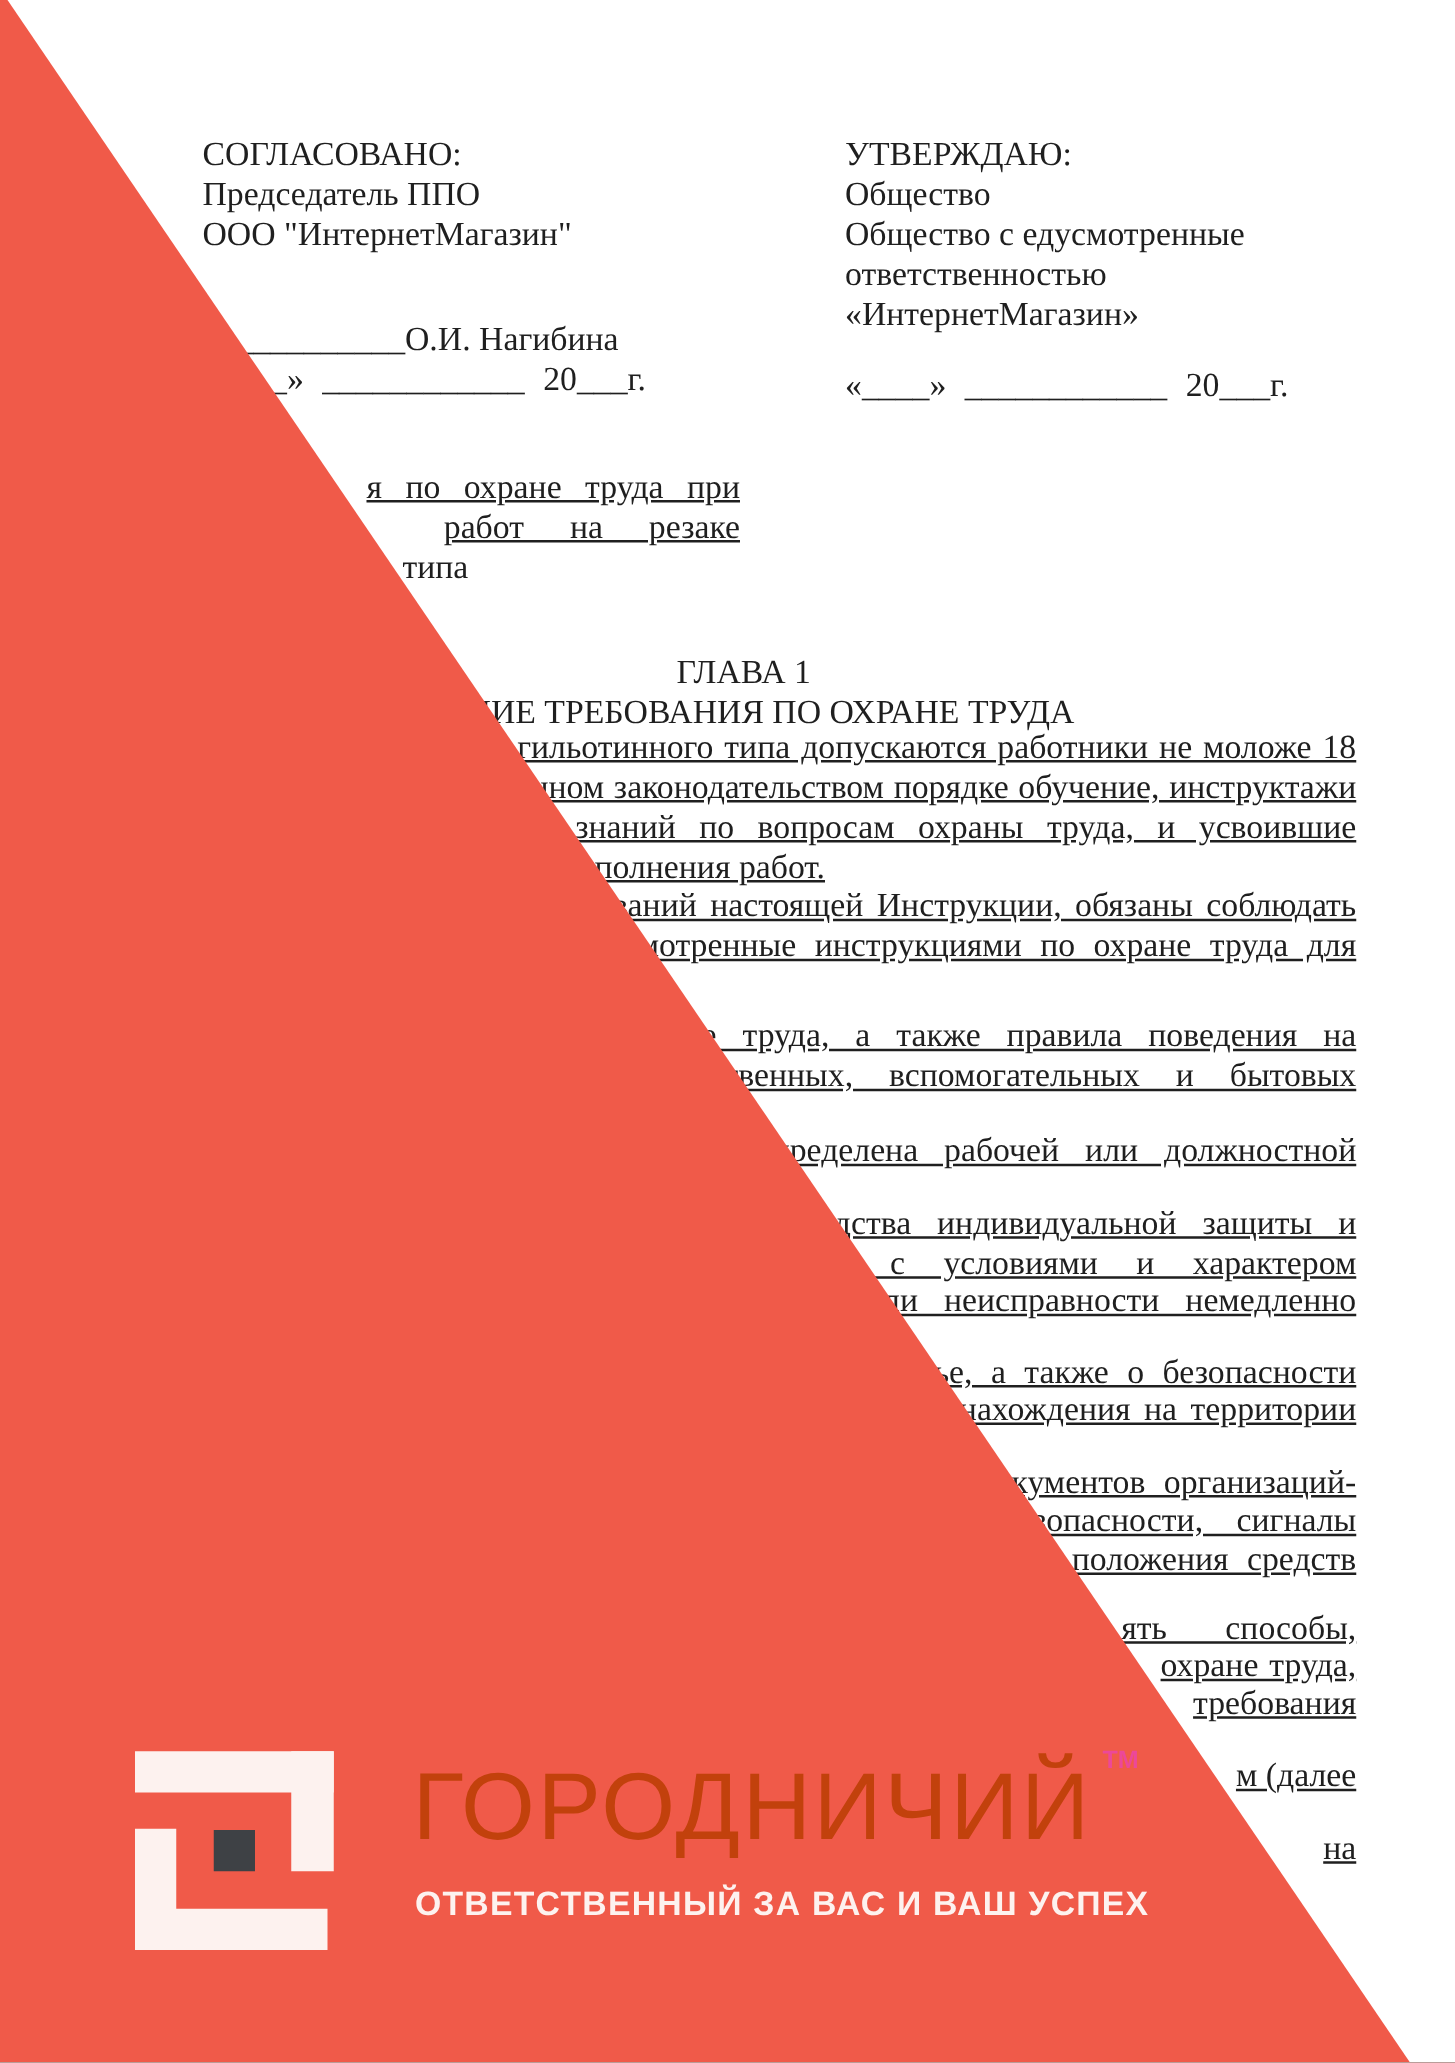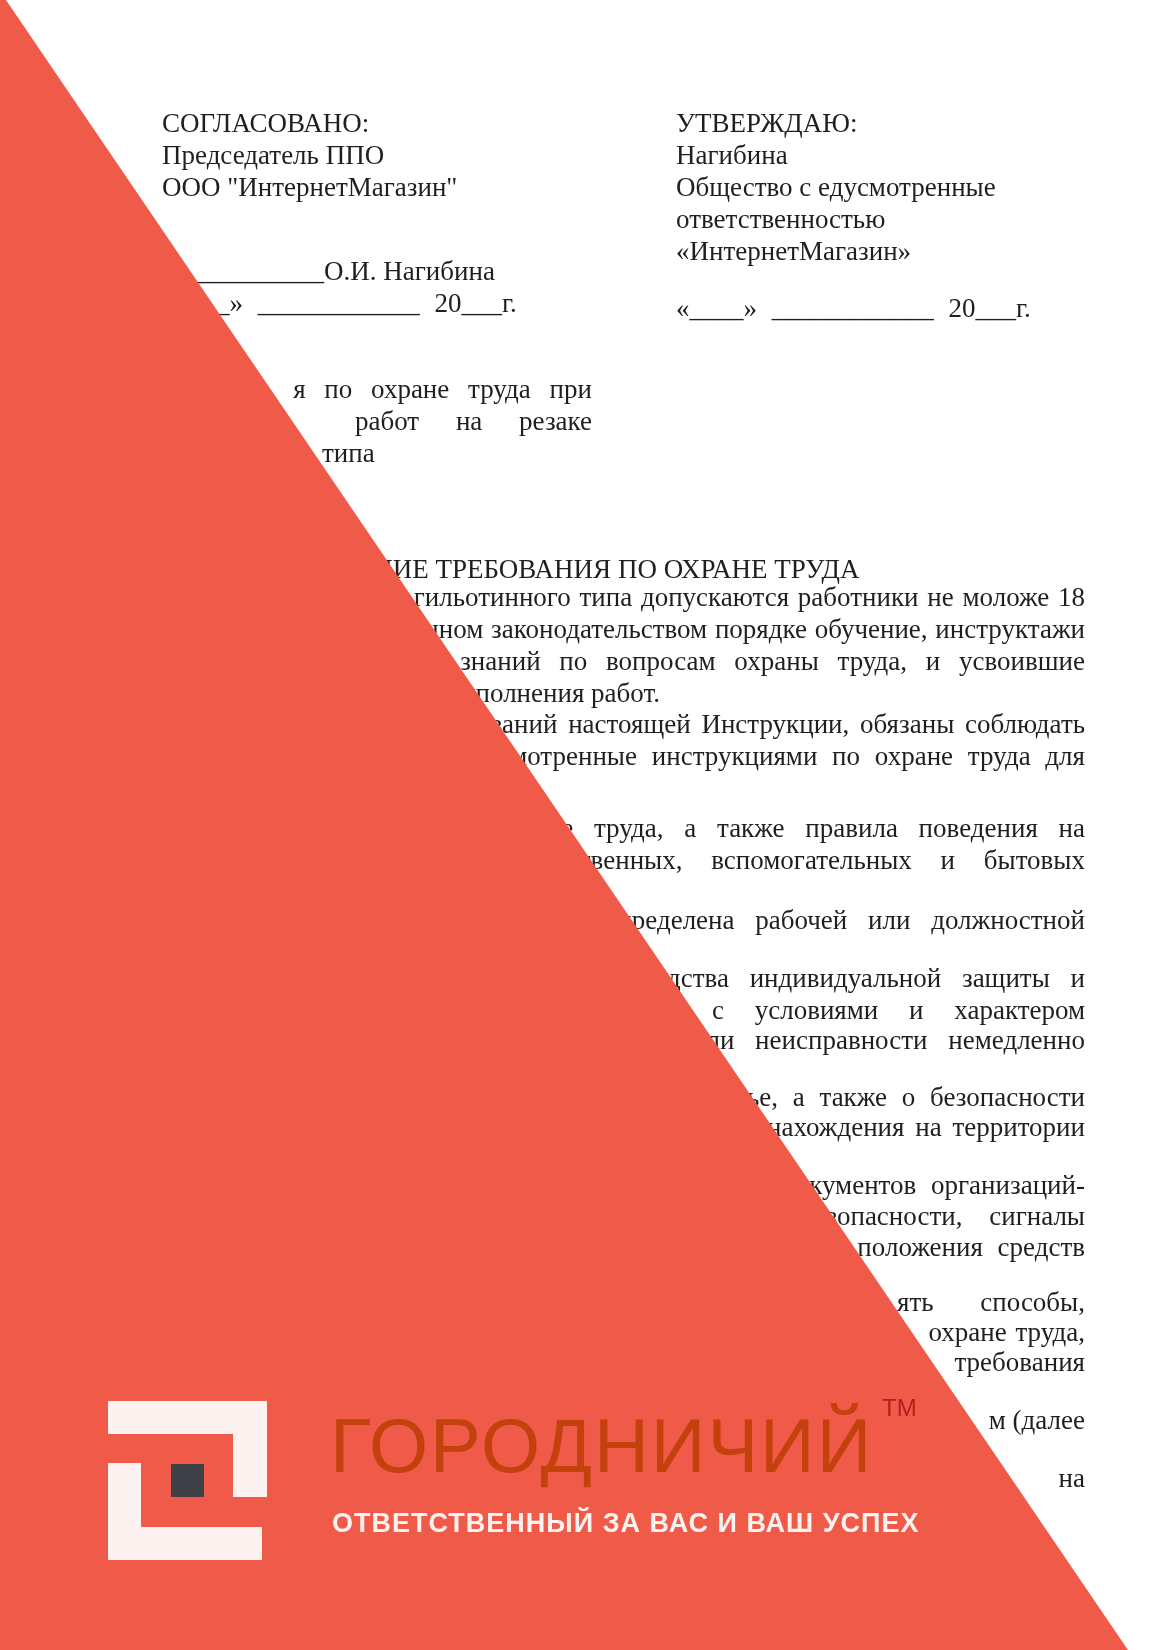--- a/index.html
+++ b/index.html
@@ -12,21 +12,21 @@
     font-family:"Liberation Serif", serif;
     color:#1f1f1f;
   }
   .txt{
     position:absolute;
     font-size:27px;
     line-height:32px;
     white-space:nowrap;
     z-index:1;
   }
-  .rtl-anchor{text-align:right;}
+  .rtl-anchor{text-align:right;text-decoration:underline;}
   .center-col{
     position:absolute;
     left:162px;width:866px;
     text-align:center;
     font-size:27px;line-height:32px;
     white-space:nowrap;
     z-index:1;
   }
   
   .overlay{
@@ -42,52 +42,53 @@
   .logo-icon .d{position:absolute;background:#3e4145;}
   .wordmark{
     position:absolute;left:330px;top:1408px;
     font-family:"Liberation Sans", sans-serif;
     font-weight:400;font-size:76px;line-height:76px;
     letter-spacing:2px;color:#c2410c;z-index:3;white-space:nowrap;
   }
   .tm{
     position:absolute;left:882px;top:1396px;
     font-family:"Liberation Sans", sans-serif;
-    font-weight:400;font-size:24px;line-height:24px;
-    color:#b91c1c;z-index:3;
+    font-weight:700;font-size:20px;line-height:24px;
+    color:#ec4899;z-index:3;
   }
   .tagline{
     position:absolute;left:332px;top:1508px;
     font-family:"Liberation Sans", sans-serif;
     font-weight:700;font-size:27px;line-height:30px;
     letter-spacing:1px;color:#fdf2ef;z-index:3;white-space:nowrap;text-align:center;
   }
 </style>
 </head>
 <body>
 
 <div class="page">
 
   <div class="txt" style="left:162px;top:107px">СОГЛАСОВАНО:</div>
   <div class="txt" style="left:162px;top:139px">Председатель ППО</div>
   <div class="txt" style="left:162px;top:171px">ООО "ИнтернетМагазин"</div>
   <div class="txt" style="left:162px;top:255px">____________О.И. Нагибина</div>
   <div class="txt" style="left:162px;top:287px;word-spacing:8px">«____» ____________ 20___г.</div>
 
   <div class="txt" style="left:676px;top:107px">УТВЕРЖДАЮ:</div>
-  <div class="txt" style="left:676px;top:139px">Нагибина</div>
+  <div class="txt" style="left:676px;top:139px">Общество</div>
   <div class="txt" style="left:676px;top:171px">Общество с едусмотренные</div>
   <div class="txt" style="left:676px;top:203px">ответственностью</div>
   <div class="txt" style="left:676px;top:235px">«ИнтернетМагазин»</div>
   <div class="txt" style="left:676px;top:292px;word-spacing:8px">«____» ____________ 20___г.</div>
 
   <div class="txt rtl-anchor" style="right:572px;top:373px;word-spacing:12px">я по охране труда при</div>
   <div class="txt rtl-anchor" style="right:572px;top:405px;word-spacing:30px">работ на резаке</div>
   <div class="txt" style="left:322px;top:437px">типа</div>
 
+  <div class="center-col" style="top:521px">ГЛАВА 1</div>
   <div class="center-col" style="top:553px">ОБЩИЕ ТРЕБОВАНИЯ ПО ОХРАНЕ ТРУДА</div>
 
   <div class="txt rtl-anchor" style="right:79px;top:581px;word-spacing:2px">ке гильотинного типа допускаются работники не моложе 18</div>
   <div class="txt rtl-anchor" style="right:79px;top:613px;word-spacing:1px">ленном законодательством порядке обучение, инструктажи</div>
   <div class="txt rtl-anchor" style="right:79px;top:645px;word-spacing:12px">ку знаний по вопросам охраны труда, и усвоившие</div>
   <div class="txt rtl-anchor" style="right:504px;top:677px">и выполнения работ.</div>
   <div class="txt rtl-anchor" style="right:79px;top:708px;word-spacing:4px">ебований настоящей Инструкции, обязаны соблюдать</div>
   <div class="txt rtl-anchor" style="right:79px;top:740px;word-spacing:8px">едусмотренные инструкциями по охране труда для</div>
   <div class="txt rtl-anchor" style="right:79px;top:812px;word-spacing:14px">не труда, а также правила поведения на</div>
   <div class="txt rtl-anchor" style="right:79px;top:844px;word-spacing:22px">ственных, вспомогательных и бытовых</div>

